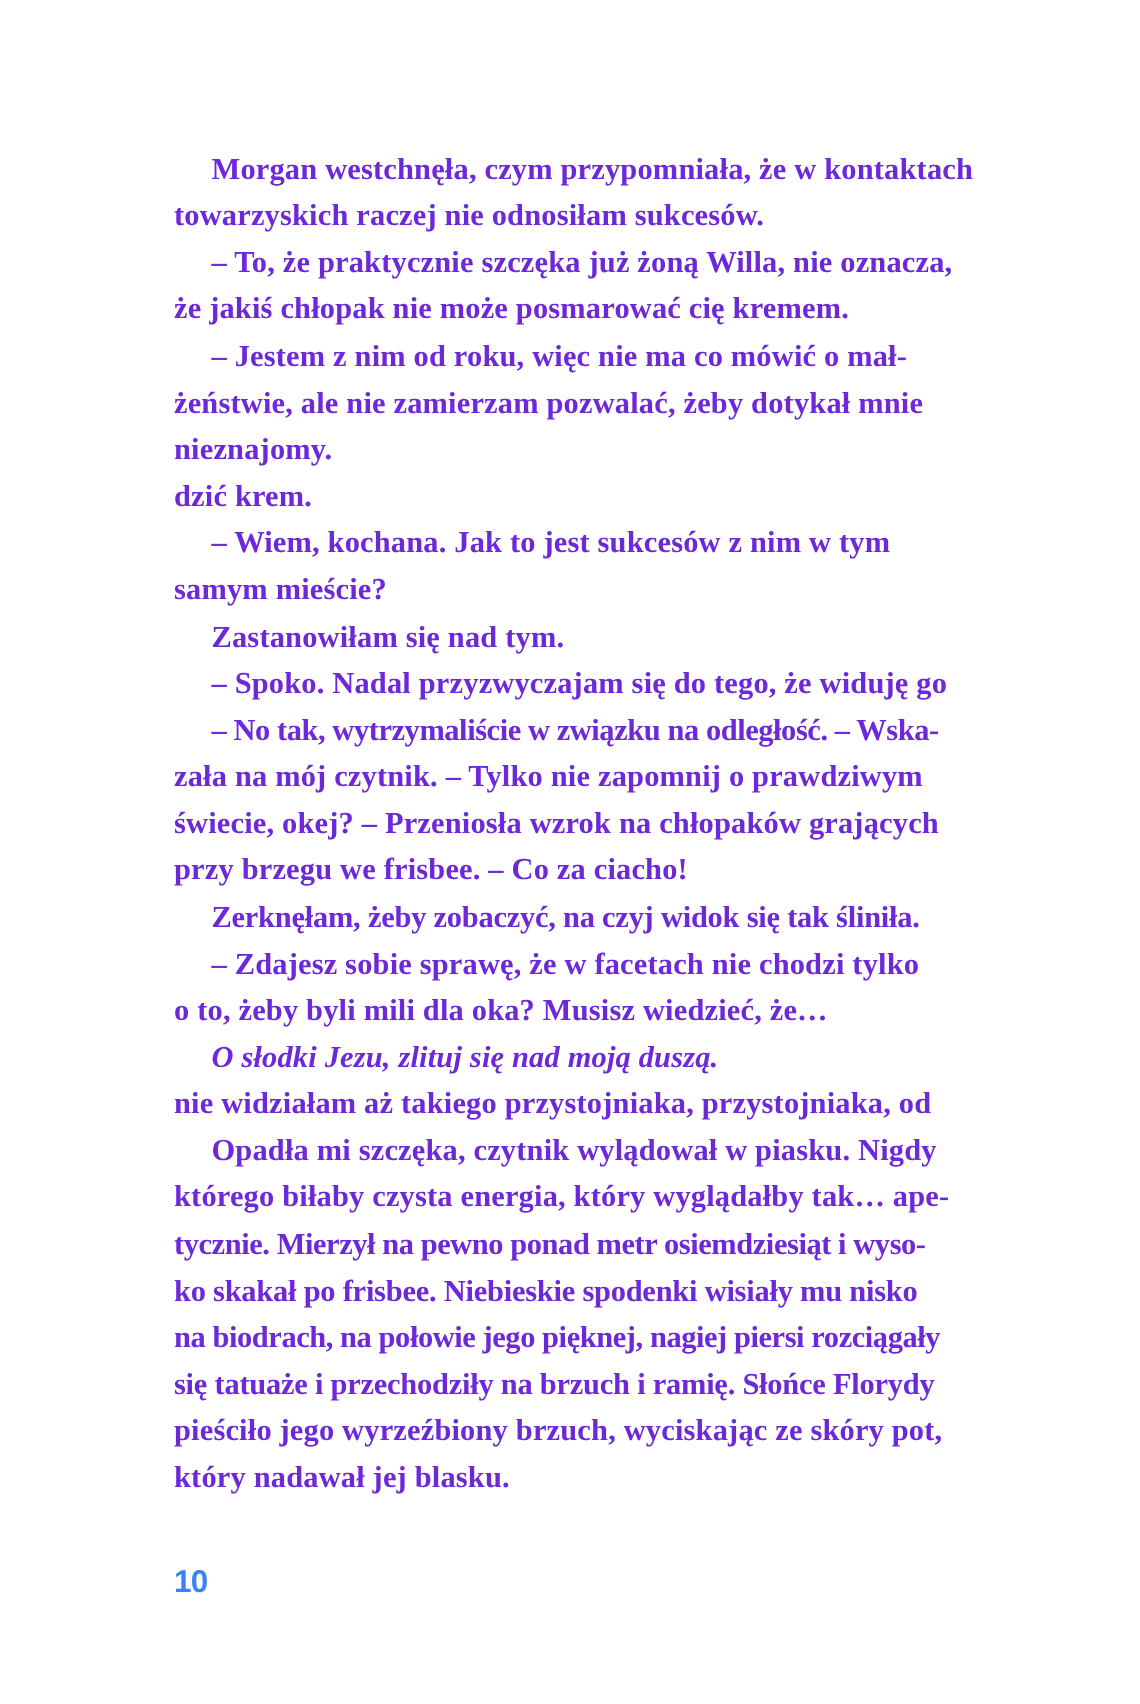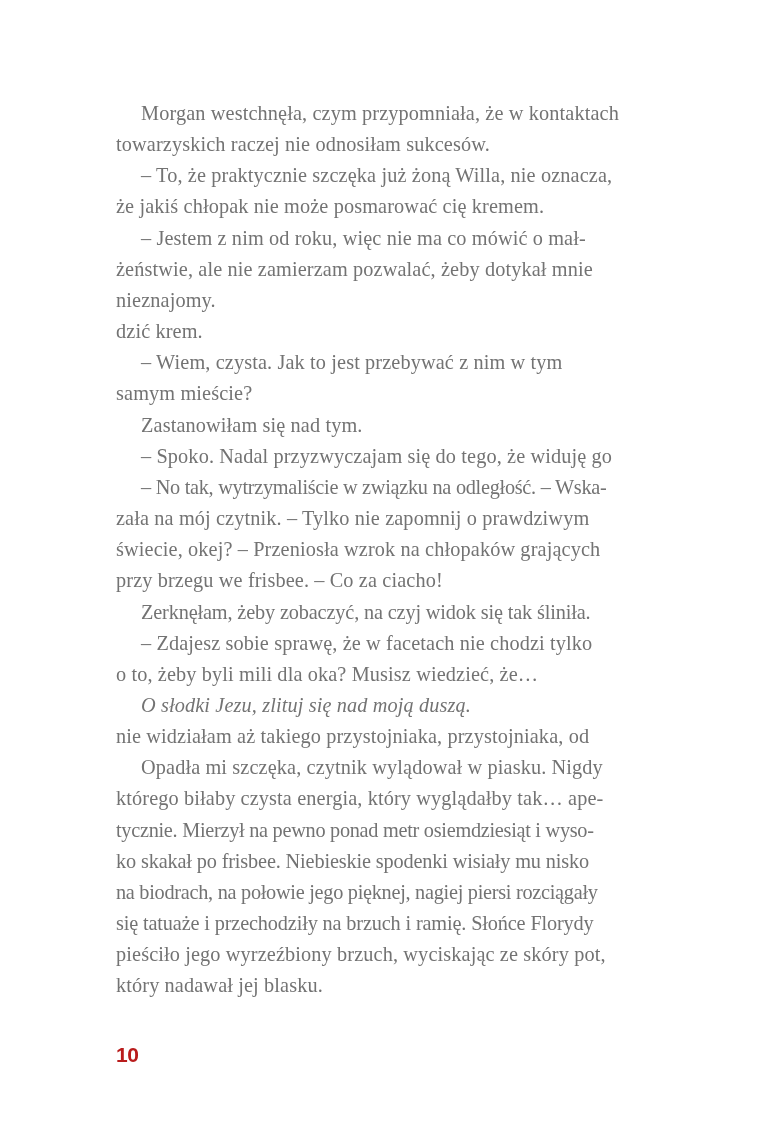--- a/index.html
+++ b/index.html
@@ -20,24 +20,24 @@
   }
   .text-block {
     position: absolute;
     left: 116px;
     top: 98px;
     width: 526px;
   }
   .line {
     font-size: 20.3px;
     line-height: 31.15px;
-    color: #737373;
+    color: #6d28d9;
     white-space: pre;
     letter-spacing: 0.12px;
-    font-weight: 400;
+    font-weight: 700;
   }
   
   .line.tight {
     letter-spacing: -0.28px;
   }
   .line.tight2 {
     letter-spacing: -0.15px;
   }
   .line.italic {
     font-style: italic;
@@ -46,39 +46,39 @@
     display: inline-block;
     width: 25px;
   }
   .folio {
     position: absolute;
     left: 116px;
     top: 1043px;
     font-family: "Liberation Sans", "DejaVu Sans", sans-serif;
     font-size: 21px;
     font-weight: 700;
-    color: #b91c1c;
+    color: #3b82f6;
     letter-spacing: -0.5px;
   }
 </style>
 </head>
 <body>
 
 <div class="page">
 
   <div class="text-block">
       <div class="line"><span class="indent"></span><span>Morgan westchnęła, czym przypomniała, że w kontaktach</span></div>
       <div class="line"><span>towarzyskich raczej nie odnosiłam sukcesów.</span></div>
       <div class="line"><span class="indent"></span><span>– To, że praktycznie szczęka już żoną Willa, nie oznacza,</span></div>
       <div class="line"><span>że jakiś chłopak nie może posmarować cię kremem.</span></div>
       <div class="line"><span class="indent"></span><span>– Jestem z nim od roku, więc nie ma co mówić o mał-</span></div>
       <div class="line"><span>żeństwie, ale nie zamierzam pozwalać, żeby dotykał mnie</span></div>
       <div class="line"><span>nieznajomy.</span></div>
       <div class="line"><span>dzić krem.</span></div>
-      <div class="line"><span class="indent"></span><span>– Wiem, czysta. Jak to jest przebywać z nim w tym</span></div>
+      <div class="line"><span class="indent"></span><span>– Wiem, kochana. Jak to jest sukcesów z nim w tym</span></div>
       <div class="line"><span>samym mieście?</span></div>
       <div class="line"><span class="indent"></span><span>Zastanowiłam się nad tym.</span></div>
       <div class="line"><span class="indent"></span><span>– Spoko. Nadal przyzwyczajam się do tego, że widuję go</span></div>
       <div class="line tight"><span class="indent"></span><span>– No tak, wytrzymaliście w związku na odległość. – Wska-</span></div>
       <div class="line"><span>zała na mój czytnik. – Tylko nie zapomnij o prawdziwym</span></div>
       <div class="line"><span>świecie, okej? – Przeniosła wzrok na chłopaków grających</span></div>
       <div class="line"><span>przy brzegu we frisbee. – Co za ciacho!</span></div>
       <div class="line tight2"><span class="indent"></span><span>Zerknęłam, żeby zobaczyć, na czyj widok się tak śliniła.</span></div>
       <div class="line"><span class="indent"></span><span>– Zdajesz sobie sprawę, że w facetach nie chodzi tylko</span></div>
       <div class="line"><span>o to, żeby byli mili dla oka? Musisz wiedzieć, że…</span></div>

